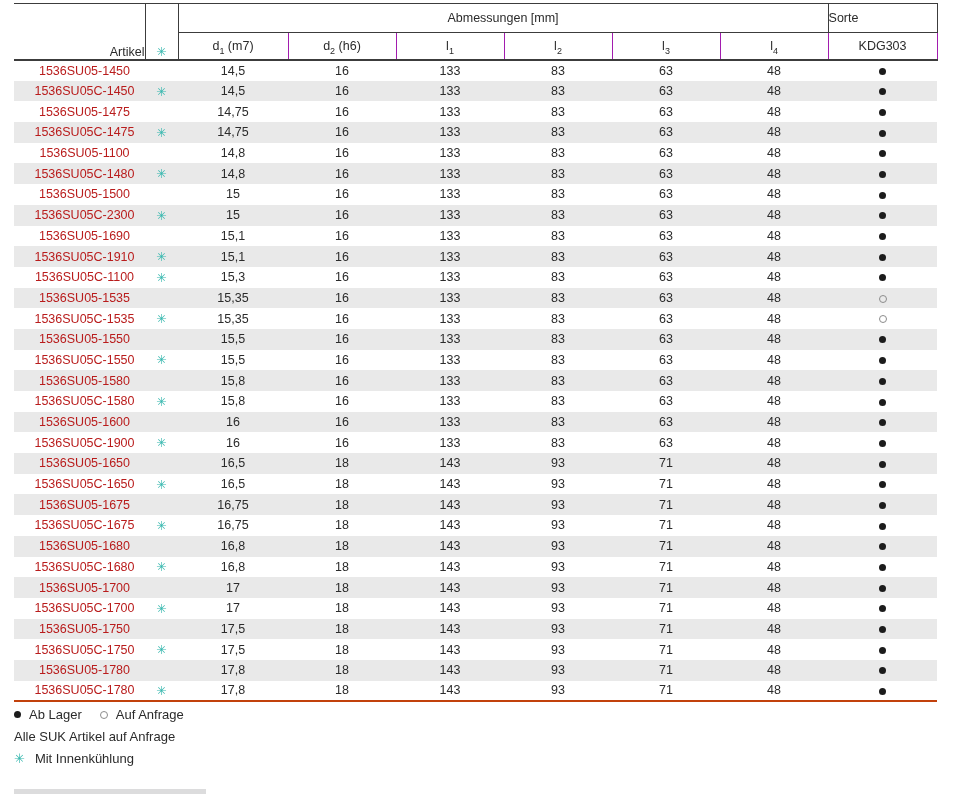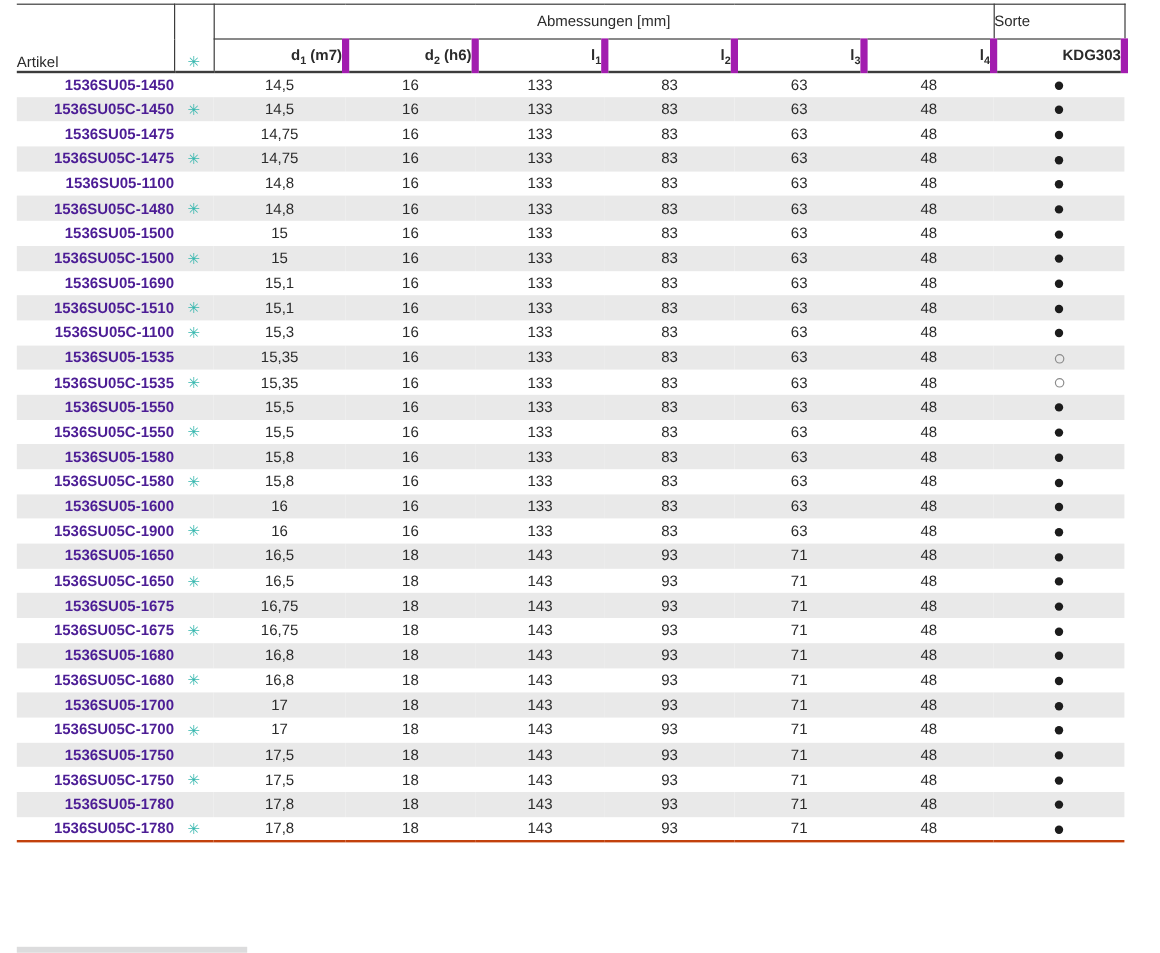--- a/index.html
+++ b/index.html
@@ -13,46 +13,46 @@
     border-collapse:collapse; table-layout:fixed;
     margin:3px 0 0 14px; width:923px;
     font-size:12.5px; color:#2b2b2b;
   }
   table.spec th { font-weight:normal; padding:0;margin-left:28px; }
   table.spec td { padding:0; }
 
   
   thead tr.top th { border-top:1px solid #3c3c3c; height:28px; }
   th.h-artikel {
-    vertical-align:bottom; text-align:left; padding-bottom:6px;
+    vertical-align:bottom; text-align:right; padding-bottom:6px;
     border-right:1px solid #3c3c3c; border-bottom:2px solid #3c3c3c;
   }
   th.h-snow {
     vertical-align:bottom; text-align:center; padding-bottom:4px;
     border-right:1px solid #3c3c3c; border-bottom:2px solid #3c3c3c;
   }
   th.h-abm {
     text-align:center; vertical-align:middle;
     border-right:1px solid #3c3c3c; border-bottom:1px solid #3c3c3c;
   }
   th.h-sorte {
     text-align:left; vertical-align:middle;
     border-right:1px solid #3c3c3c; border-bottom:1px solid #3c3c3c;
   }
   thead tr.sub th {
-    height:26px; text-align:right; vertical-align:middle;
-    border-right:6px solid #a21caf; border-bottom:2px solid #3c3c3c;font-weight:bold;
+    height:26px; text-align:center; vertical-align:middle;
+    border-right:1px solid #a21caf; border-bottom:2px solid #3c3c3c;
   }
   thead sub { font-size:9px; line-height:0; }
 
   
   tbody tr { height:20.7px; }
   tbody tr.shade { background:#e9e9e9; }
   tbody td { text-align:center; vertical-align:middle; }
-  tbody td.a { text-align:right; padding-left:10px; font-weight:bold; color:#4c1d95; }
+  tbody td.a { text-align:center; padding-left:10px; font-weight:normal; color:#b91c1c; }
   tbody tr:last-child td { border-bottom:2px solid #c2410c; }
   .snowflake { color:#35b7ae; font-size:12.5px; }
 
   .dot { display:inline-block; border-radius:50%; vertical-align:middle; }
   .dot.filled { width:7px; height:7px; background:#1c1c1c; }
   .dot.open { width:6px; height:6px; border:1.3px solid #8c8c8c; background:transparent; }
 
   
   .legend { margin:5px 0 0 14px; font-size:13px; }
   .legend .line { margin-bottom:7px; display:flex; align-items:center; }
@@ -171,21 +171,21 @@
           <td></td>
           <td>15</td>
           <td>16</td>
           <td>133</td>
           <td>83</td>
           <td>63</td>
           <td>48</td>
           <td><span class="dot filled"></span></td>
         </tr>
         <tr class="shade">
-          <td class="a">1536SU05C-1500</td>
+          <td class="a">1536SU05C-2300</td>
           <td><span class="snowflake">✳</span></td>
           <td>15</td>
           <td>16</td>
           <td>133</td>
           <td>83</td>
           <td>63</td>
           <td>48</td>
           <td><span class="dot filled"></span></td>
         </tr>
         <tr>
@@ -193,21 +193,21 @@
           <td></td>
           <td>15,1</td>
           <td>16</td>
           <td>133</td>
           <td>83</td>
           <td>63</td>
           <td>48</td>
           <td><span class="dot filled"></span></td>
         </tr>
         <tr class="shade">
-          <td class="a">1536SU05C-1510</td>
+          <td class="a">1536SU05C-1910</td>
           <td><span class="snowflake">✳</span></td>
           <td>15,1</td>
           <td>16</td>
           <td>133</td>
           <td>83</td>
           <td>63</td>
           <td>48</td>
           <td><span class="dot filled"></span></td>
         </tr>
         <tr>
@@ -437,16 +437,32 @@
           <td>18</td>
           <td>143</td>
           <td>93</td>
           <td>71</td>
           <td>48</td>
           <td><span class="dot filled"></span></td>
         </tr>
       </tbody>
   </table>
 
+  <div class="legend">
+    <div class="line">
+      <span class="dot filled"></span>
+      <span>Ab Lager</span>
+      <span class="gap"></span>
+      <span class="dot open"></span>
+      <span>Auf Anfrage</span>
+    </div>
+    <div class="line">
+      <span>Alle SUK Artikel auf Anfrage</span>
+    </div>
+    <div class="line">
+      <span class="snowflake">✳</span>
+      <span>Mit Innenkühlung</span>
+    </div>
+  </div>
 
   <div class="bottom-bar"></div>
 
 </div>
 
 </body></html>

